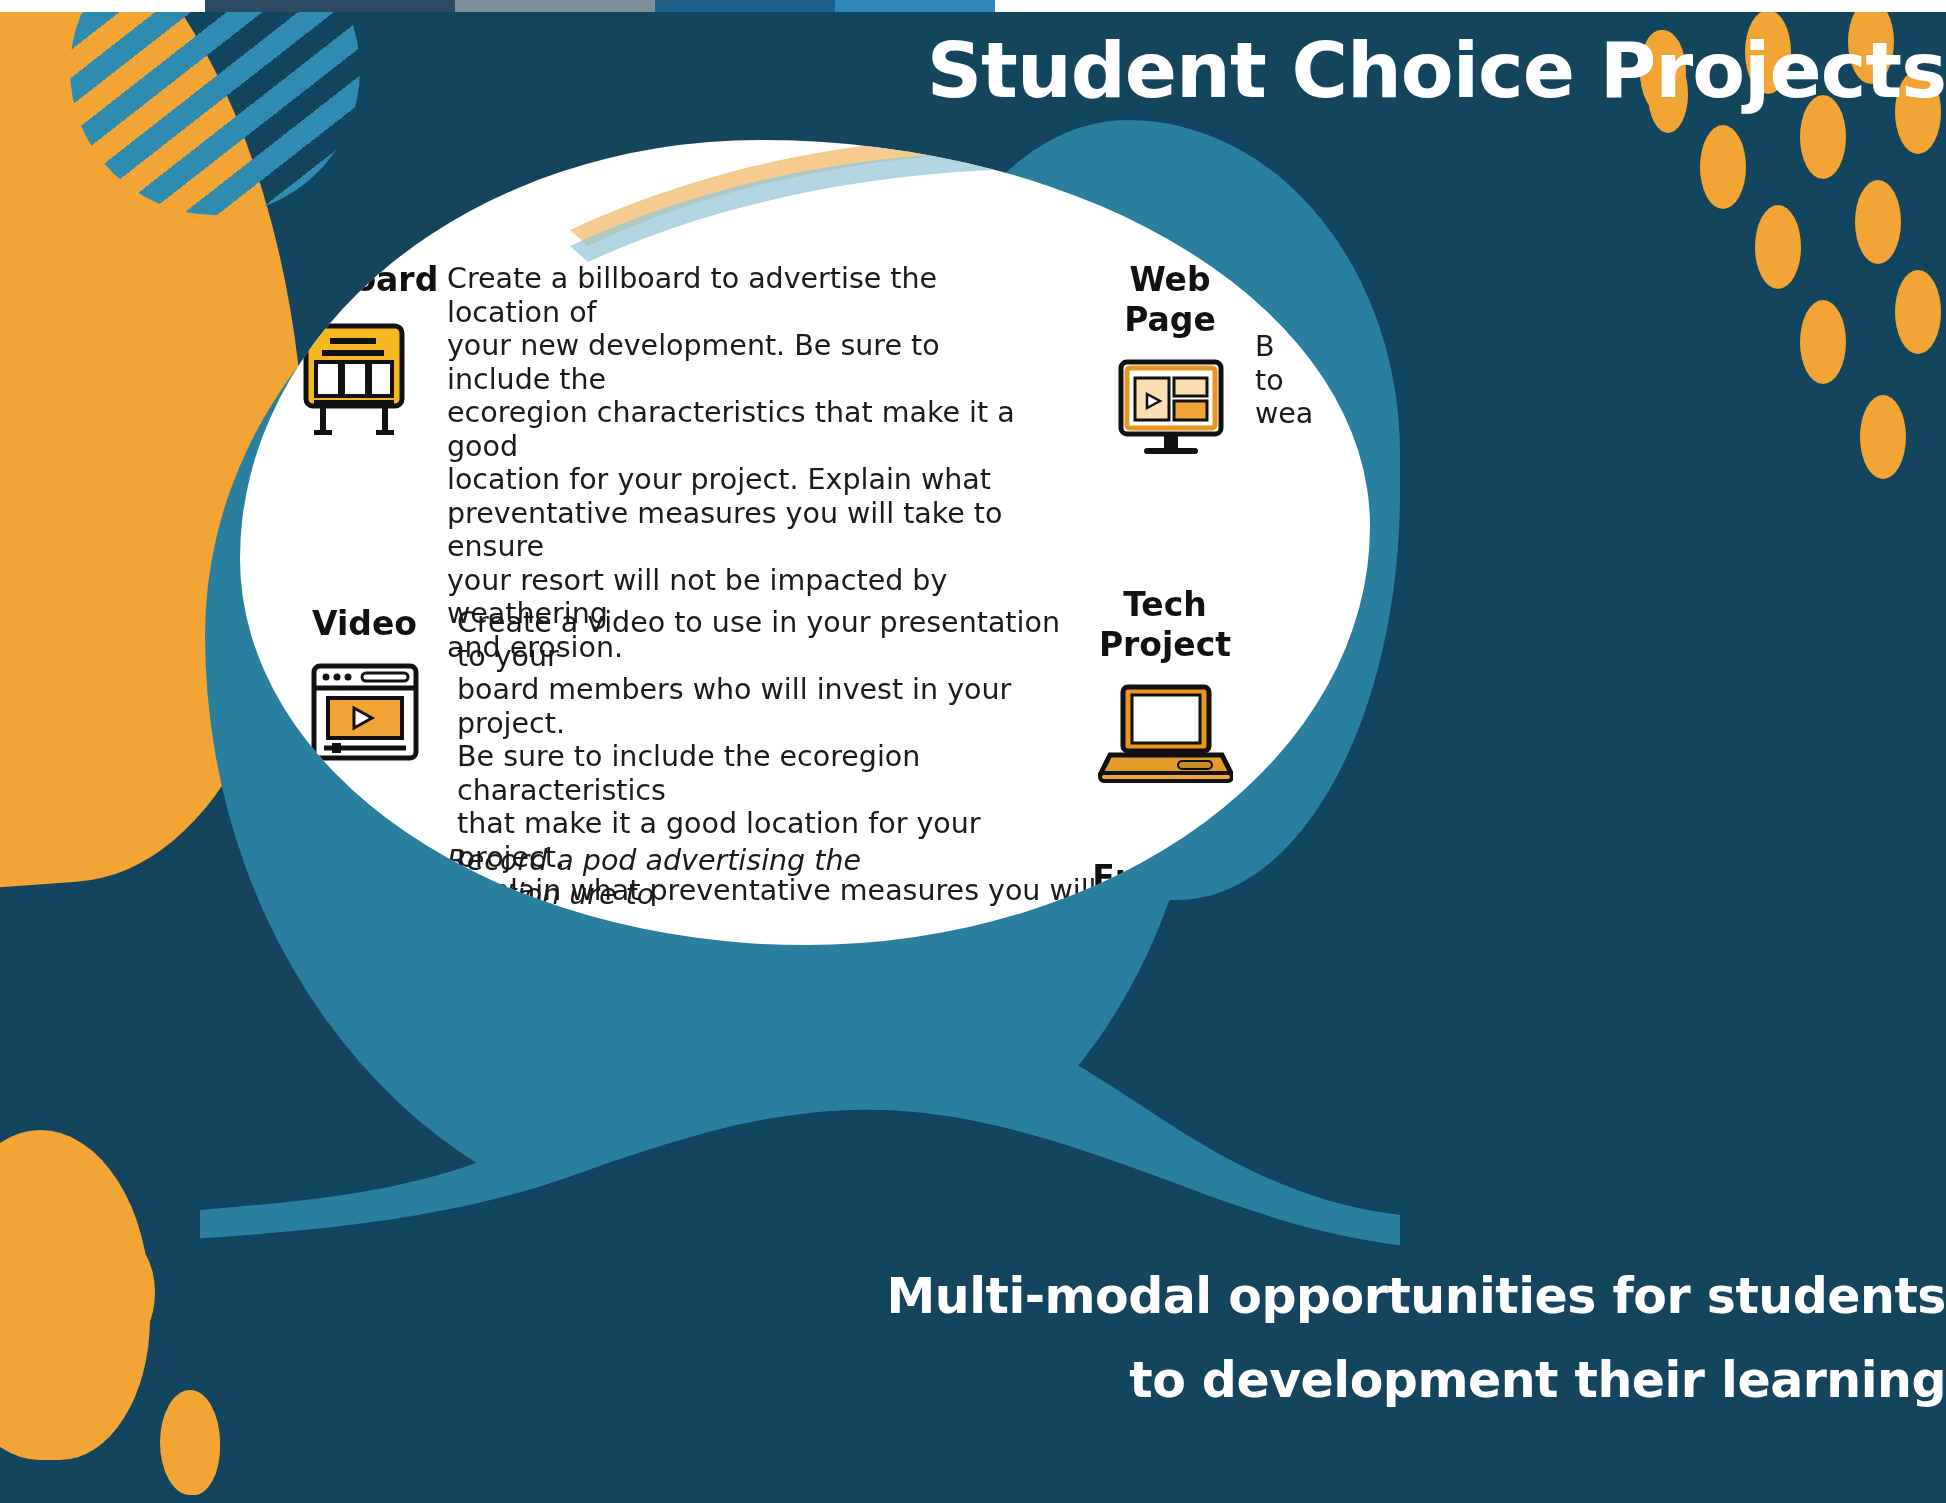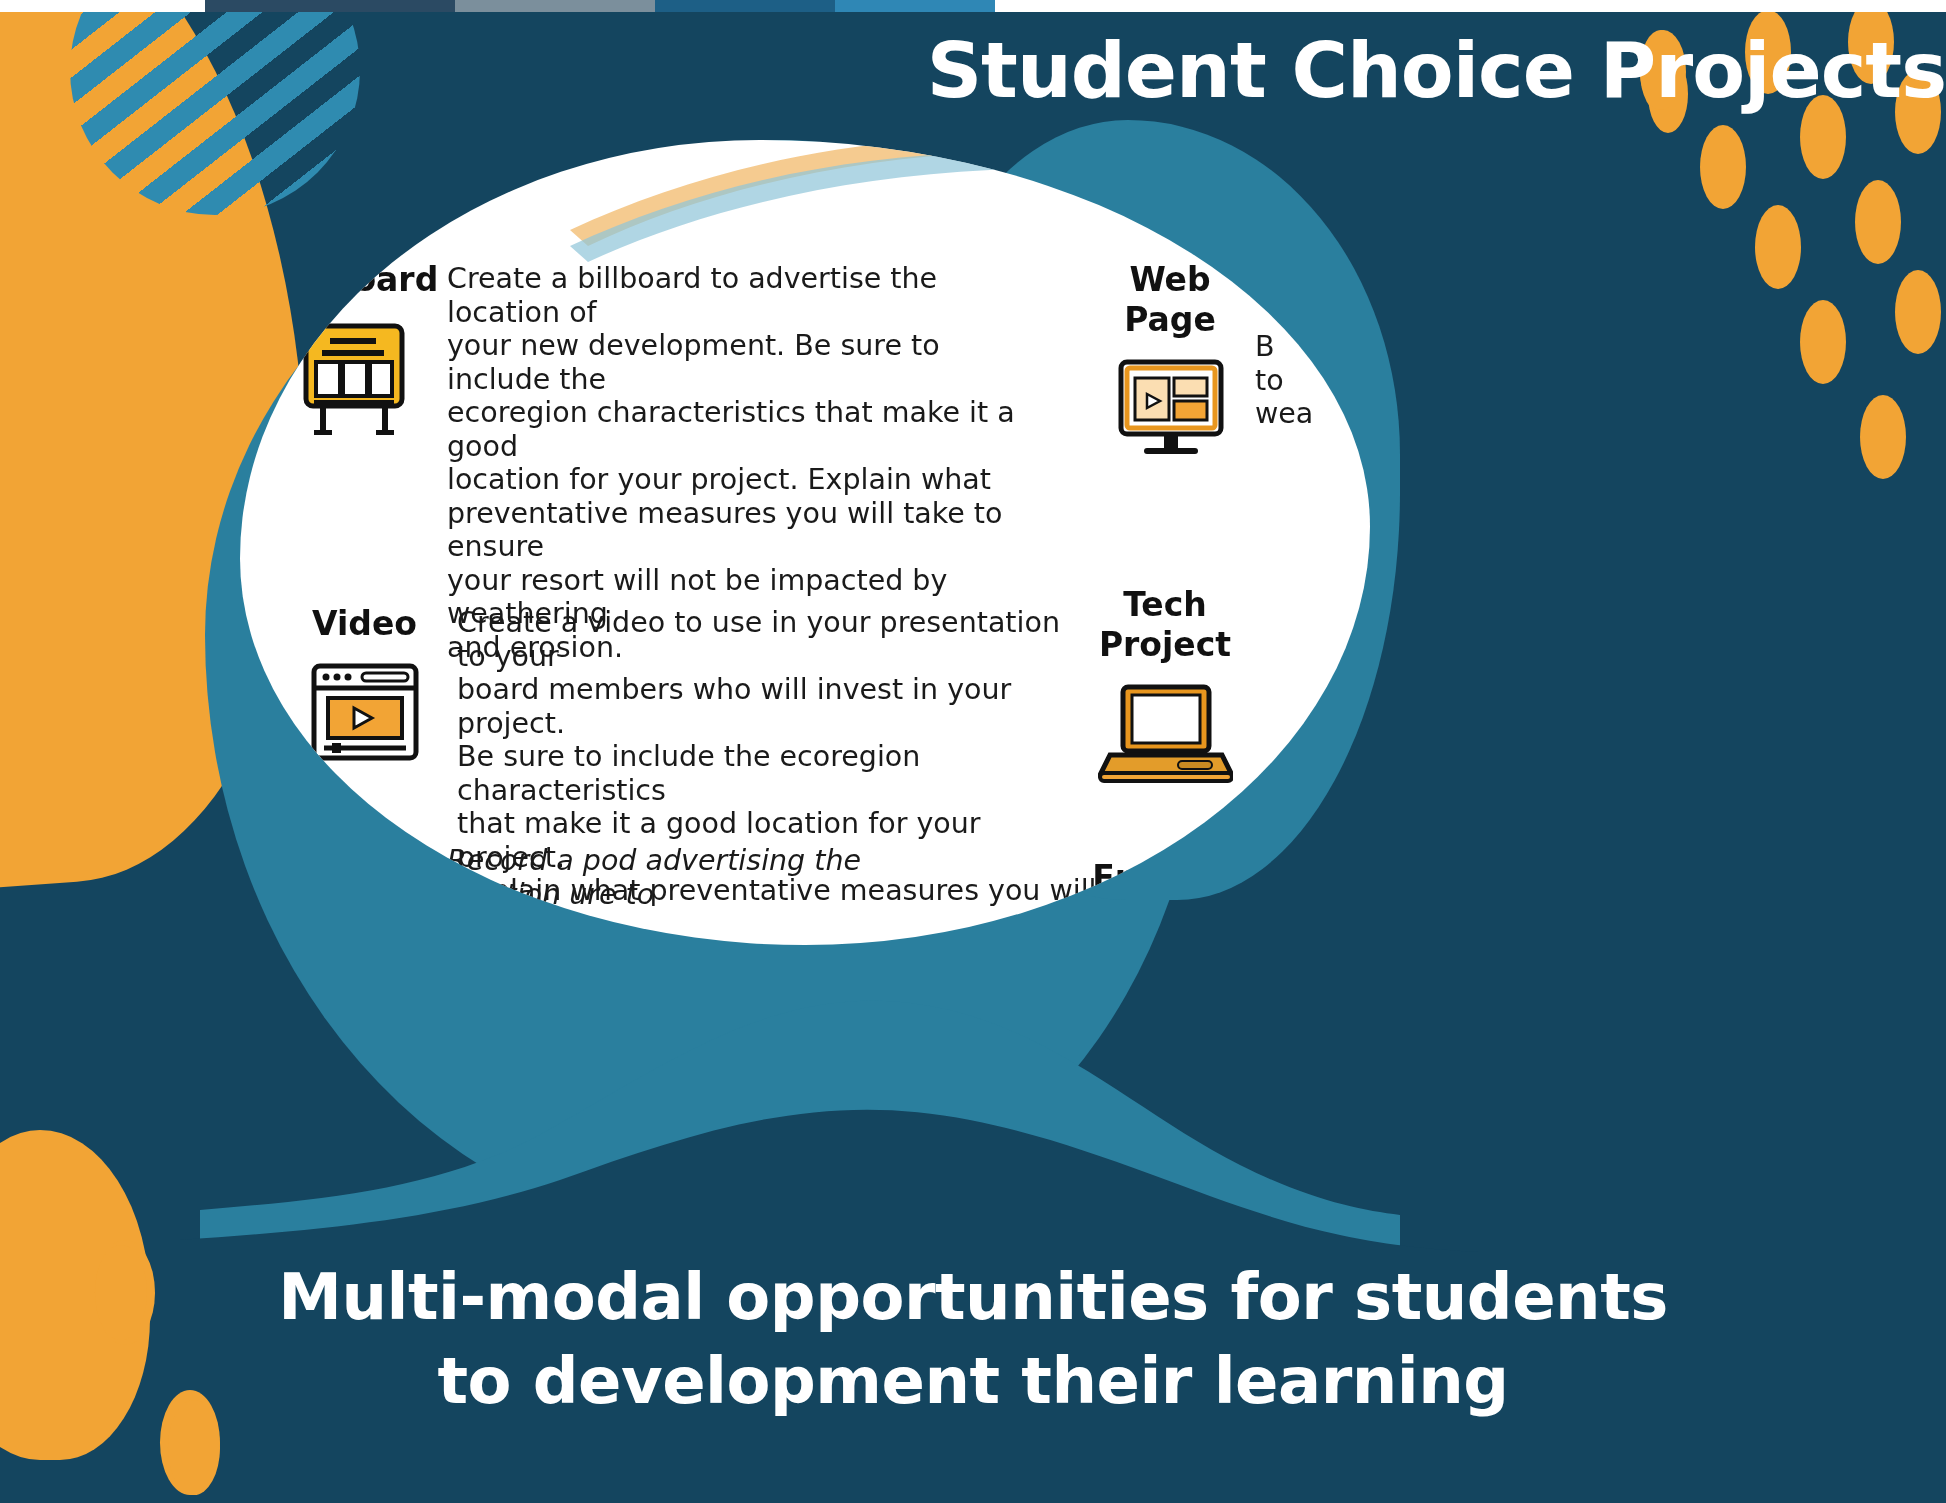--- a/index.html
+++ b/index.html
@@ -116,23 +116,23 @@
   .col-label .icon{ margin:14px auto 0; }
   .col-text{
     font-family:"DejaVu Sans", sans-serif;
     font-size:28.5px; line-height:33.5px; color:#1a1a1a;
     white-space:pre-line;
   }
 
   
   #caption{
     position:absolute; z-index:25;
-    left:0; top:1255px; width:1946px; text-align:center;
+    left:0; top:1255px; width:1946px; text-align:right;
     color:#fff; font-weight:bold;
-    font-size:64px; line-height:84px;
+    font-size:49px; line-height:84px;
     font-family:"DejaVu Sans", sans-serif;
     letter-spacing:-0.5px;
   }
   #caption .l2{ display:block; }
 </style>
 </head>
 <body>
 
 <div id="top-strip">
   <div class="seg a"></div>

